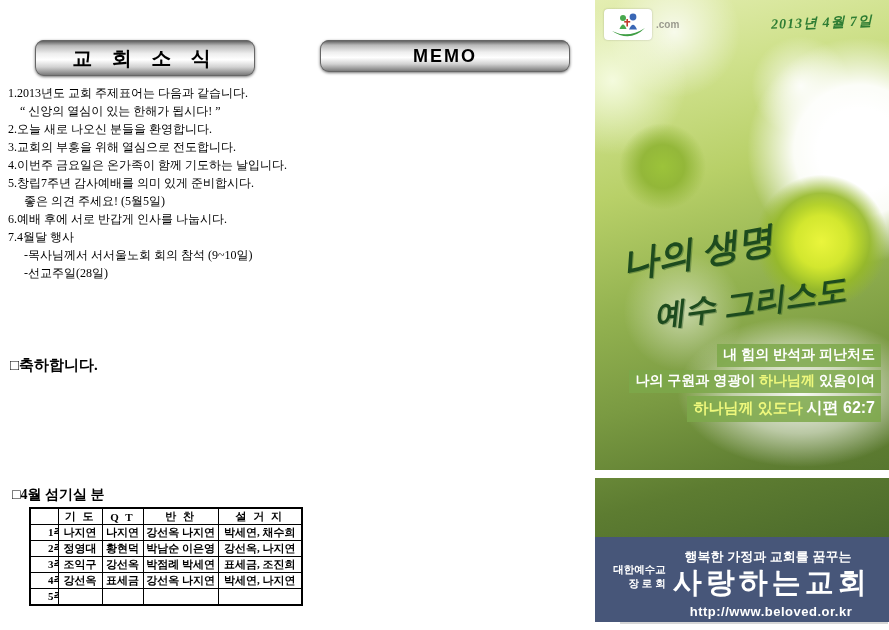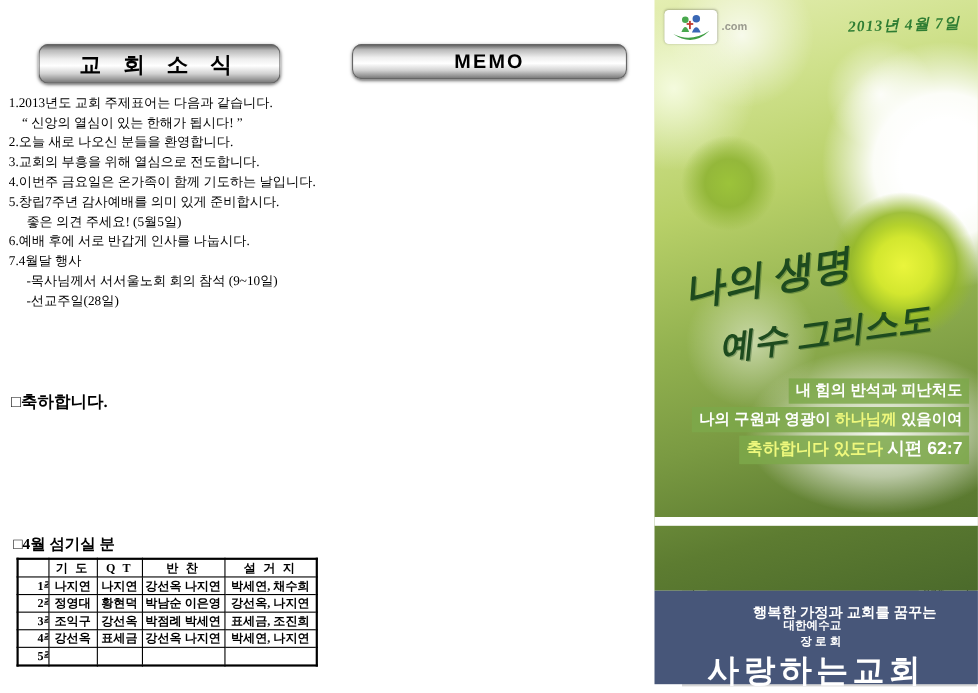--- a/index.html
+++ b/index.html
@@ -22,21 +22,21 @@
 
   
   .news{position:absolute;left:8px;top:84px;width:290px;font-size:12px;font-weight:400;line-height:18px;}
   .news-line{white-space:nowrap;}
   .ind1{padding-left:12px;}
   .ind2{padding-left:16px;}
   .congrats-title{position:absolute;left:10px;top:356px;font-size:15px;font-weight:800;}
   .congrats-line{position:absolute;left:12px;top:386px;font-size:12px;font-weight:700;white-space:nowrap;}
 
   .serving-title{position:absolute;left:12px;top:486px;font-size:14px;font-weight:800;}
-  table.serving{position:absolute;left:15px;top:507px;width:272px;border-collapse:collapse;
+  table.serving{position:absolute;left:29px;top:507px;width:272px;border-collapse:collapse;
                 border:2px solid #000;font-size:11px;font-weight:700;table-layout:fixed;}
   table.serving th,table.serving td{border:1px solid #000;padding:0;height:14px;text-align:center;
                 overflow:hidden;white-space:nowrap;}
   table.serving thead th{height:15px;border-bottom:1.5px solid #000;letter-spacing:2px;}
   table.serving td.week{text-align:left;padding-left:17px;letter-spacing:0;}
 
   
   .map-card{position:absolute;left:320px;top:442px;width:268px;height:182px;background:#d6d6d6;}
   .map-title{position:absolute;left:0;right:0;top:2px;text-align:center;font-size:15px;
              font-weight:800;letter-spacing:5px;}
@@ -86,21 +86,21 @@
   .vbg{display:inline-block;background:rgba(125,168,74,.85);color:#fff;font-weight:800;
        font-size:14px;padding:2px 6px 3px 6px;white-space:nowrap;}
   .vhl{color:#eef87c;}
   .vhl-big{color:#eef87c;font-size:15px;}
   .vref{font-size:16px;font-weight:700;color:#fff;}
 
   .footer-bar{position:absolute;left:0;top:537px;width:294px;height:85px;background:#475679;color:#fff;
               font-family:"Liberation Sans","DejaVu Sans",sans-serif;}
   .f-tagline{margin-top:11px;text-align:center;padding-left:52px;font-size:13px;font-weight:800;
              white-space:nowrap;}
-  .f-row{display:flex;justify-content:center;align-items:center;margin-top:-3px;flex-direction:column;}
+  .f-row{display:flex;justify-content:center;align-items:flex-start;margin-top:-3px;}
   .f-denom{font-size:10.5px;font-weight:800;text-align:right;line-height:1.3;margin-right:7px;
            white-space:pre-line;}
   .f-name{font-size:29px;font-weight:800;letter-spacing:4px;white-space:nowrap;}
   .f-url{text-align:center;padding-left:58px;font-size:13px;font-weight:800;letter-spacing:.5px;
          margin-top:1px;white-space:nowrap;}
   .footer-strip{position:absolute;left:0;bottom:0;width:294px;height:8px;background:#fff;}
 </style>
 </head>
 <body>
 
@@ -254,28 +254,29 @@
     <div class="callig callig2">예수 그리스도</div>
 
     <div class="verse">
       <div class="vline">
         <span class="vbg">내 힘의 반석과 피난처도</span>
       </div>
       <div class="vline">
         <span class="vbg"><span>나의 구원과 영광이 </span><span class="vhl">하나님께</span><span> 있음이여</span></span>
       </div>
       <div class="vline">
-        <span class="vbg"><span class="vhl-big">축하합니다 있도다</span><span> </span><span class="vref">시편 62:7</span></span>
+        <span class="vbg"><span class="vhl-big">하나님께 있도다</span><span> </span><span class="vref">시편 62:7</span></span>
       </div>
     </div>
 
     <div class="footer-bar">
       <div class="f-tagline">행복한 가정과 교회를 꿈꾸는</div>
       <div class="f-row">
         <div class="f-denom">대한예수교
 장 로 회</div>
         <div class="f-name">사랑하는교회</div>
       </div>
+      <div class="f-url">http://www.beloved.or.kr</div>
     </div>
     <div class="footer-strip"></div>
   </section>
 
 </div>
 
 </body></html>

